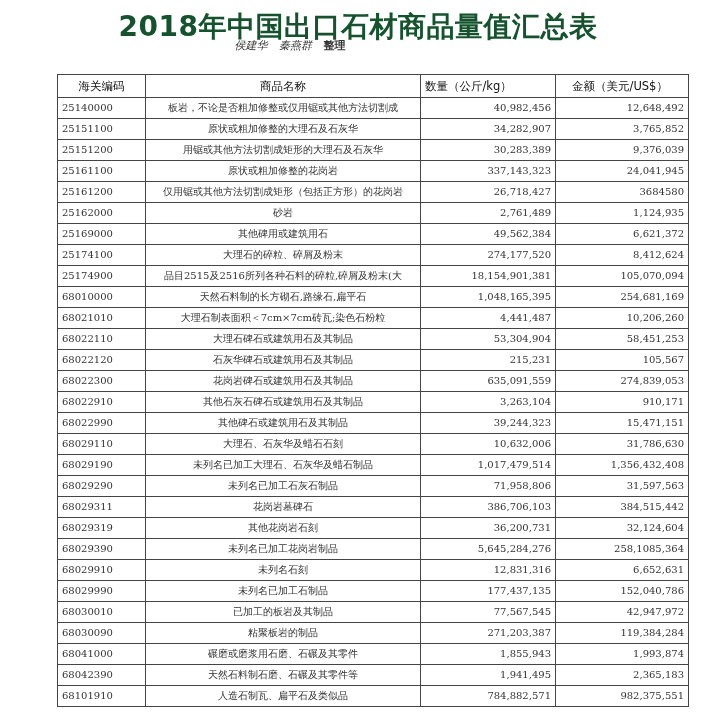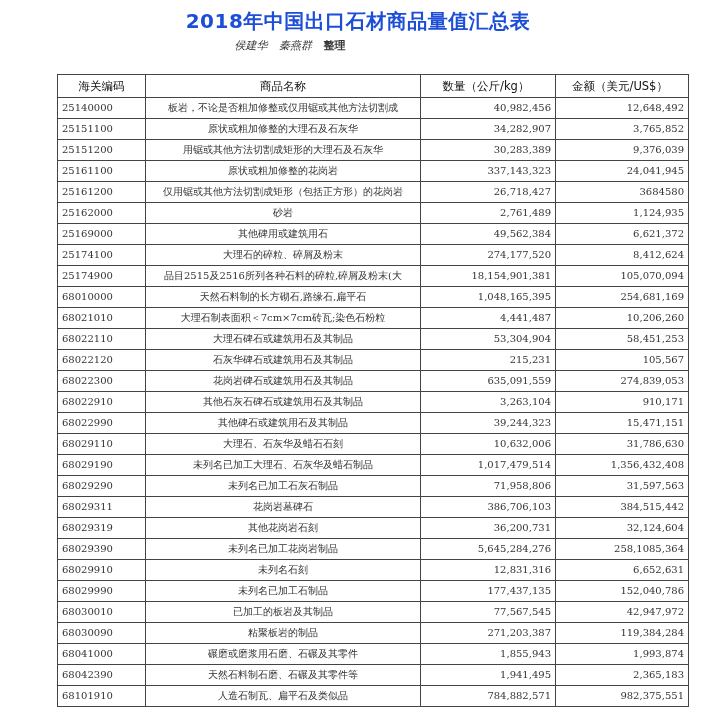--- a/index.html
+++ b/index.html
@@ -4,21 +4,21 @@
 <style>
   html, body { margin: 0; padding: 0; background: #ffffff; }
   body {
     width: 716px; height: 720px; overflow: hidden; position: relative;
     font-family: "DejaVu Serif", "Liberation Serif", serif;
     color: #222;
   }
   .title {
     position: absolute; top: 8px; left: 0; width: 716px; text-align: center;
     font-family: "DejaVu Sans", "Liberation Sans", sans-serif;
-    font-weight: bold; font-size: 20px; color: #1d4ed8; letter-spacing: 0.5px;
+    font-weight: bold; font-size: 28px; color: #14532d; letter-spacing: 0.5px;
   }
   .authors {
     position: absolute; top: 38px; left: 0; width: 576px; text-align: center;
     font-size: 11px; color: #333;
   }
   .authors .role { font-family: "DejaVu Sans", sans-serif; font-weight: bold; margin-left: 4px; }
   .authors .name { font-style: italic; margin: 0 4px; }
   table {
     position: absolute; top: 74px; left: 57px; width: 631px;
     border-collapse: collapse; table-layout: fixed;
@@ -31,21 +31,21 @@
     font-family: "DejaVu Sans", "Liberation Sans", sans-serif;
     font-weight: normal; font-size: 11.5px; height: 22px; color: #111;
   }
   col.c-code { width: 88px; }
   col.c-name { width: 275px; }
   col.c-qty { width: 135px; }
   col.c-amt { width: 133px; }
   td.code { color: #333; }
   td.name { text-align: center; color: #333; font-size: 10px; }
   td.num { text-align: right; color: #333; }
-  th.qty-h { text-align: center; padding-right: 8px; }
+  th.qty-h { text-align: left; padding-right: 8px; }
   th.amt-h { text-align: center; padding-right: 8px; }
 </style>
 </head>
 <body>
 
 <div class="title">2018年中国出口石材商品量值汇总表</div>
 <div class="authors">
   <span class="name">侯建华</span>
   <span class="name">秦燕群</span>
   <span class="role">整理</span>

